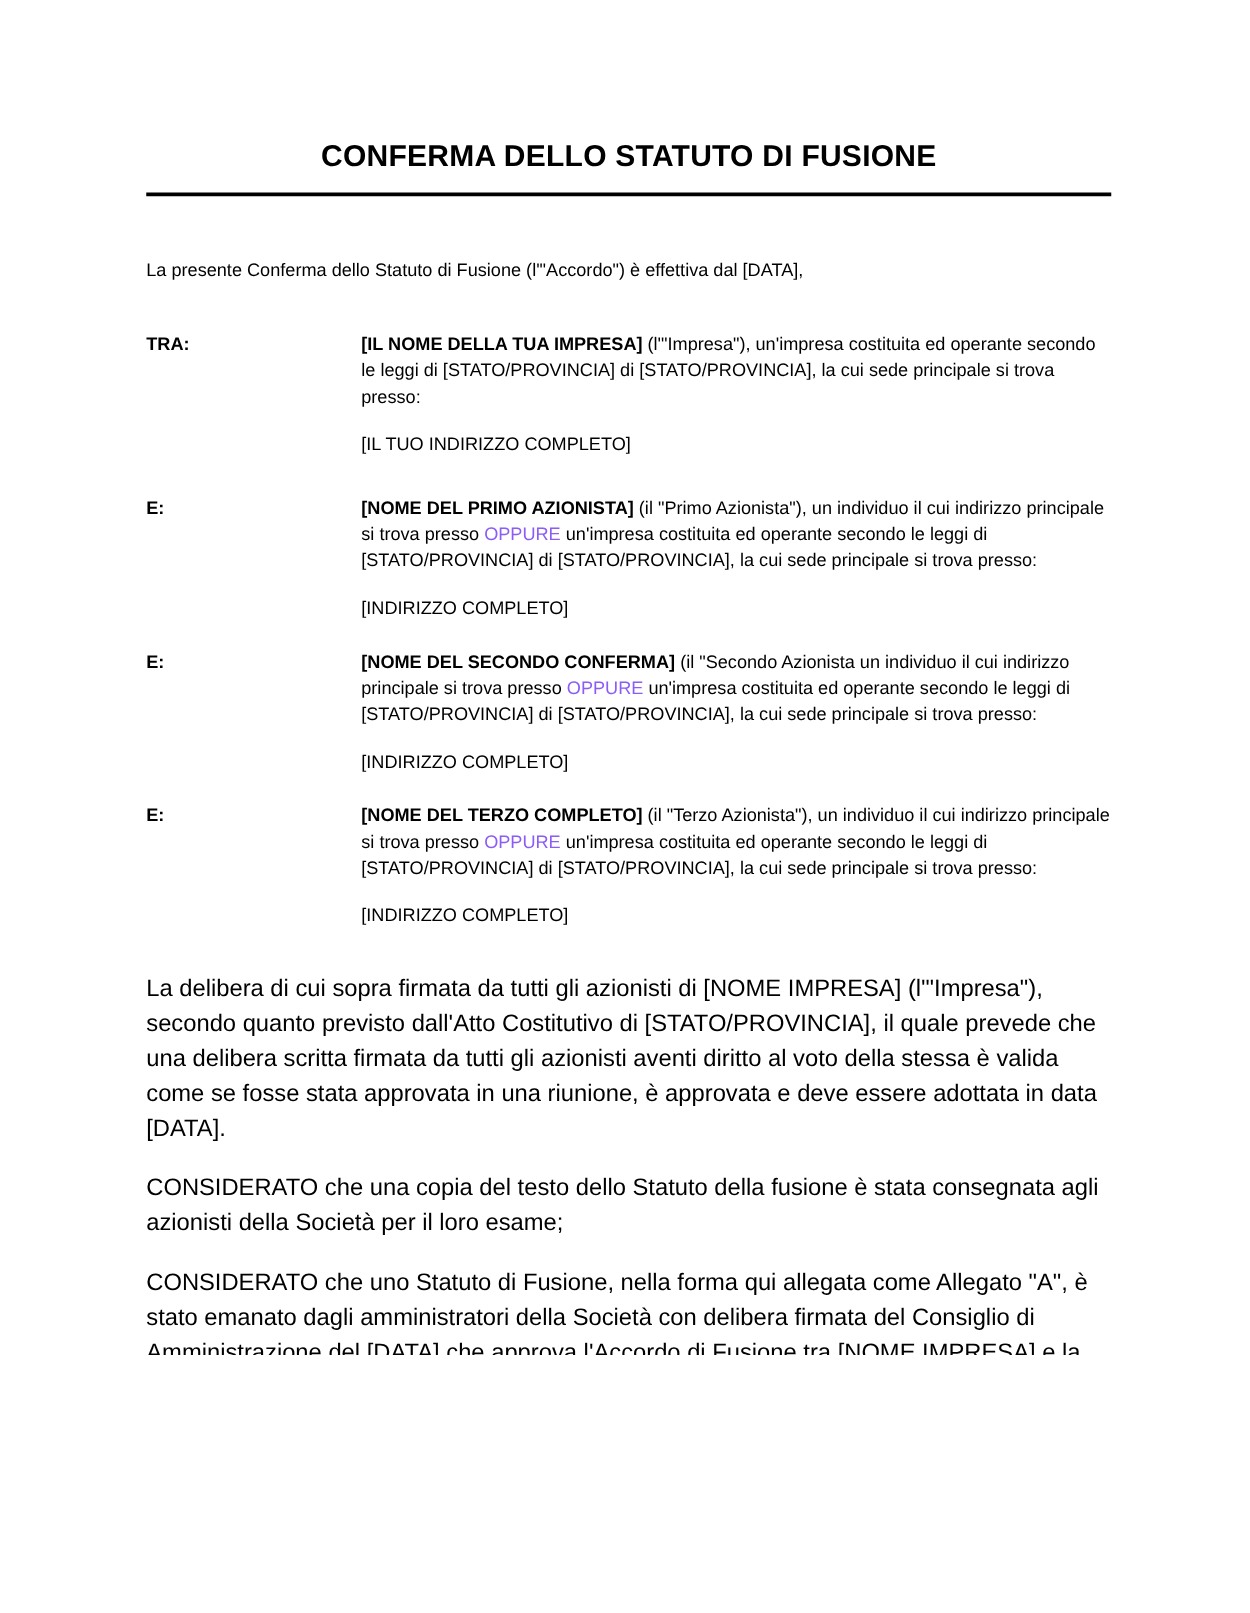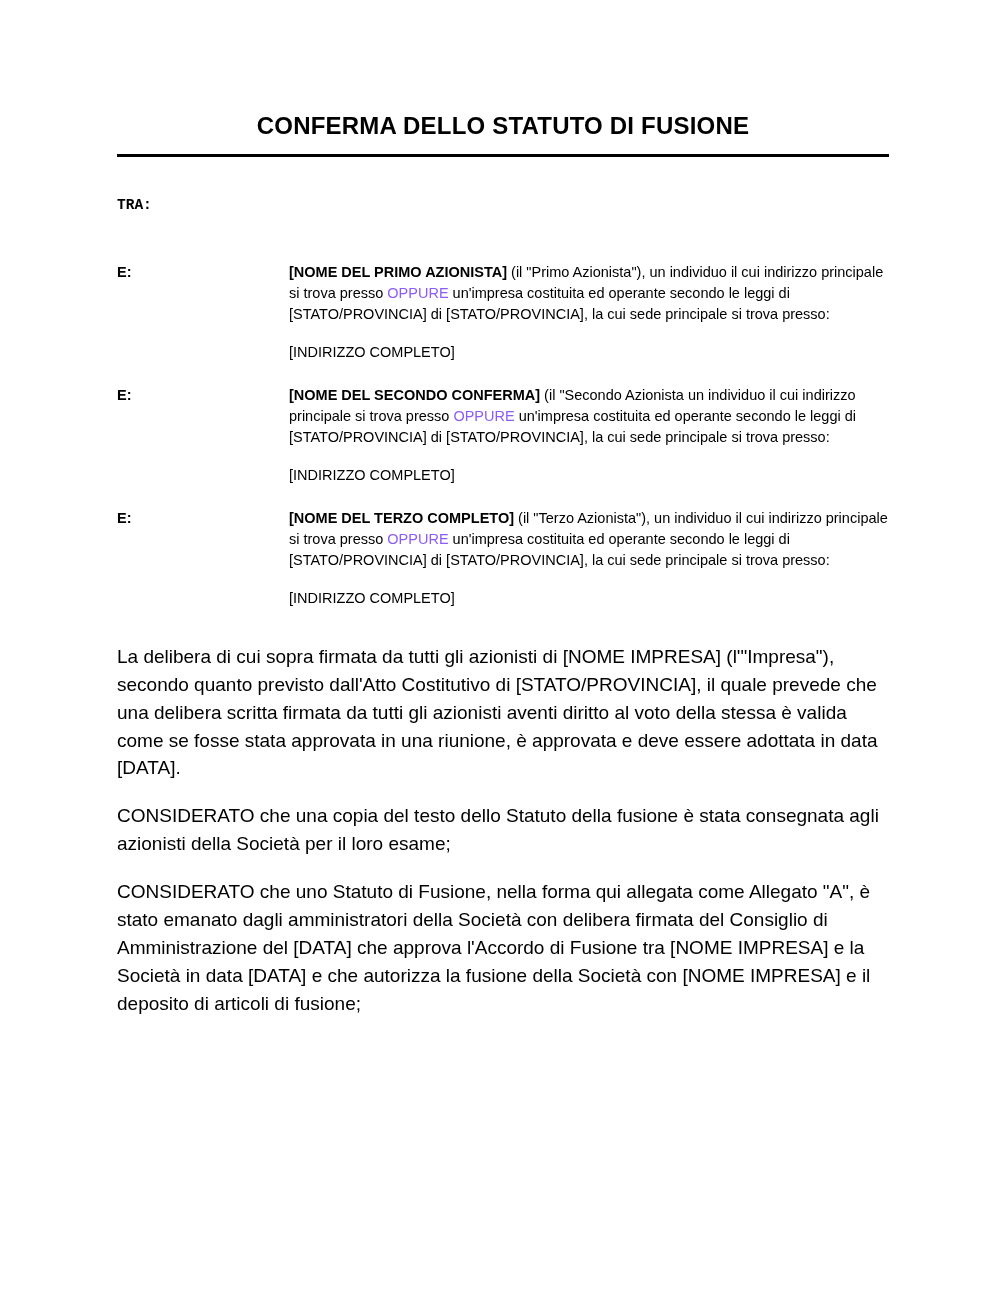--- a/index.html
+++ b/index.html
@@ -96,21 +96,21 @@
 
   .party-name {
     font-weight: bold;
   }
 
   .oppure {
     color: #8b5cf6;
   }
 
   
-  .party.gap-large { margin-bottom: 46px; font-family: Liberation Mono, monospace; }
+  .party.gap-large { margin-bottom: 30px; }
 
   
   .recitals {
     margin-top: 34px;
   }
 
   .recitals p {
     margin: 0 0 20px 0;
     font-size: 19px;
     line-height: 1.47;
@@ -146,25 +146,30 @@
 <body>
 
 <div class="page">
 
   <div class="content">
 
     <h1 class="doc-title">CONFERMA DELLO STATUTO DI FUSIONE</h1>
 
     <hr class="title-rule">
 
+    <p class="intro">La presente Conferma dello Statuto di Fusione (l'"Accordo") è effettiva dal [DATA],</p>
 
     <div class="parties">
 
       <div class="party gap-large">
         <div class="party-label">TRA:</div>
+        <div class="party-body">
+          <p><span class="party-name">[IL NOME DELLA TUA IMPRESA]</span><span> (l'"Impresa"), un'impresa costituita ed operante secondo le leggi di [STATO/PROVINCIA] di [STATO/PROVINCIA], la cui sede principale si trova presso:</span></p>
+          <p class="party-address">[IL TUO INDIRIZZO COMPLETO]</p>
+        </div>
       </div>
 
       <div class="party">
         <div class="party-label">E:</div>
         <div class="party-body">
           <p><span class="party-name">[NOME DEL PRIMO AZIONISTA]</span><span> (il "Primo Azionista"), un individuo il cui indirizzo principale si trova presso </span><span class="oppure">OPPURE</span><span> un'impresa costituita ed operante secondo le leggi di [STATO/PROVINCIA] di [STATO/PROVINCIA], la cui sede principale si trova presso:</span></p>
           <p class="party-address">[INDIRIZZO COMPLETO]</p>
         </div>
       </div>
 

